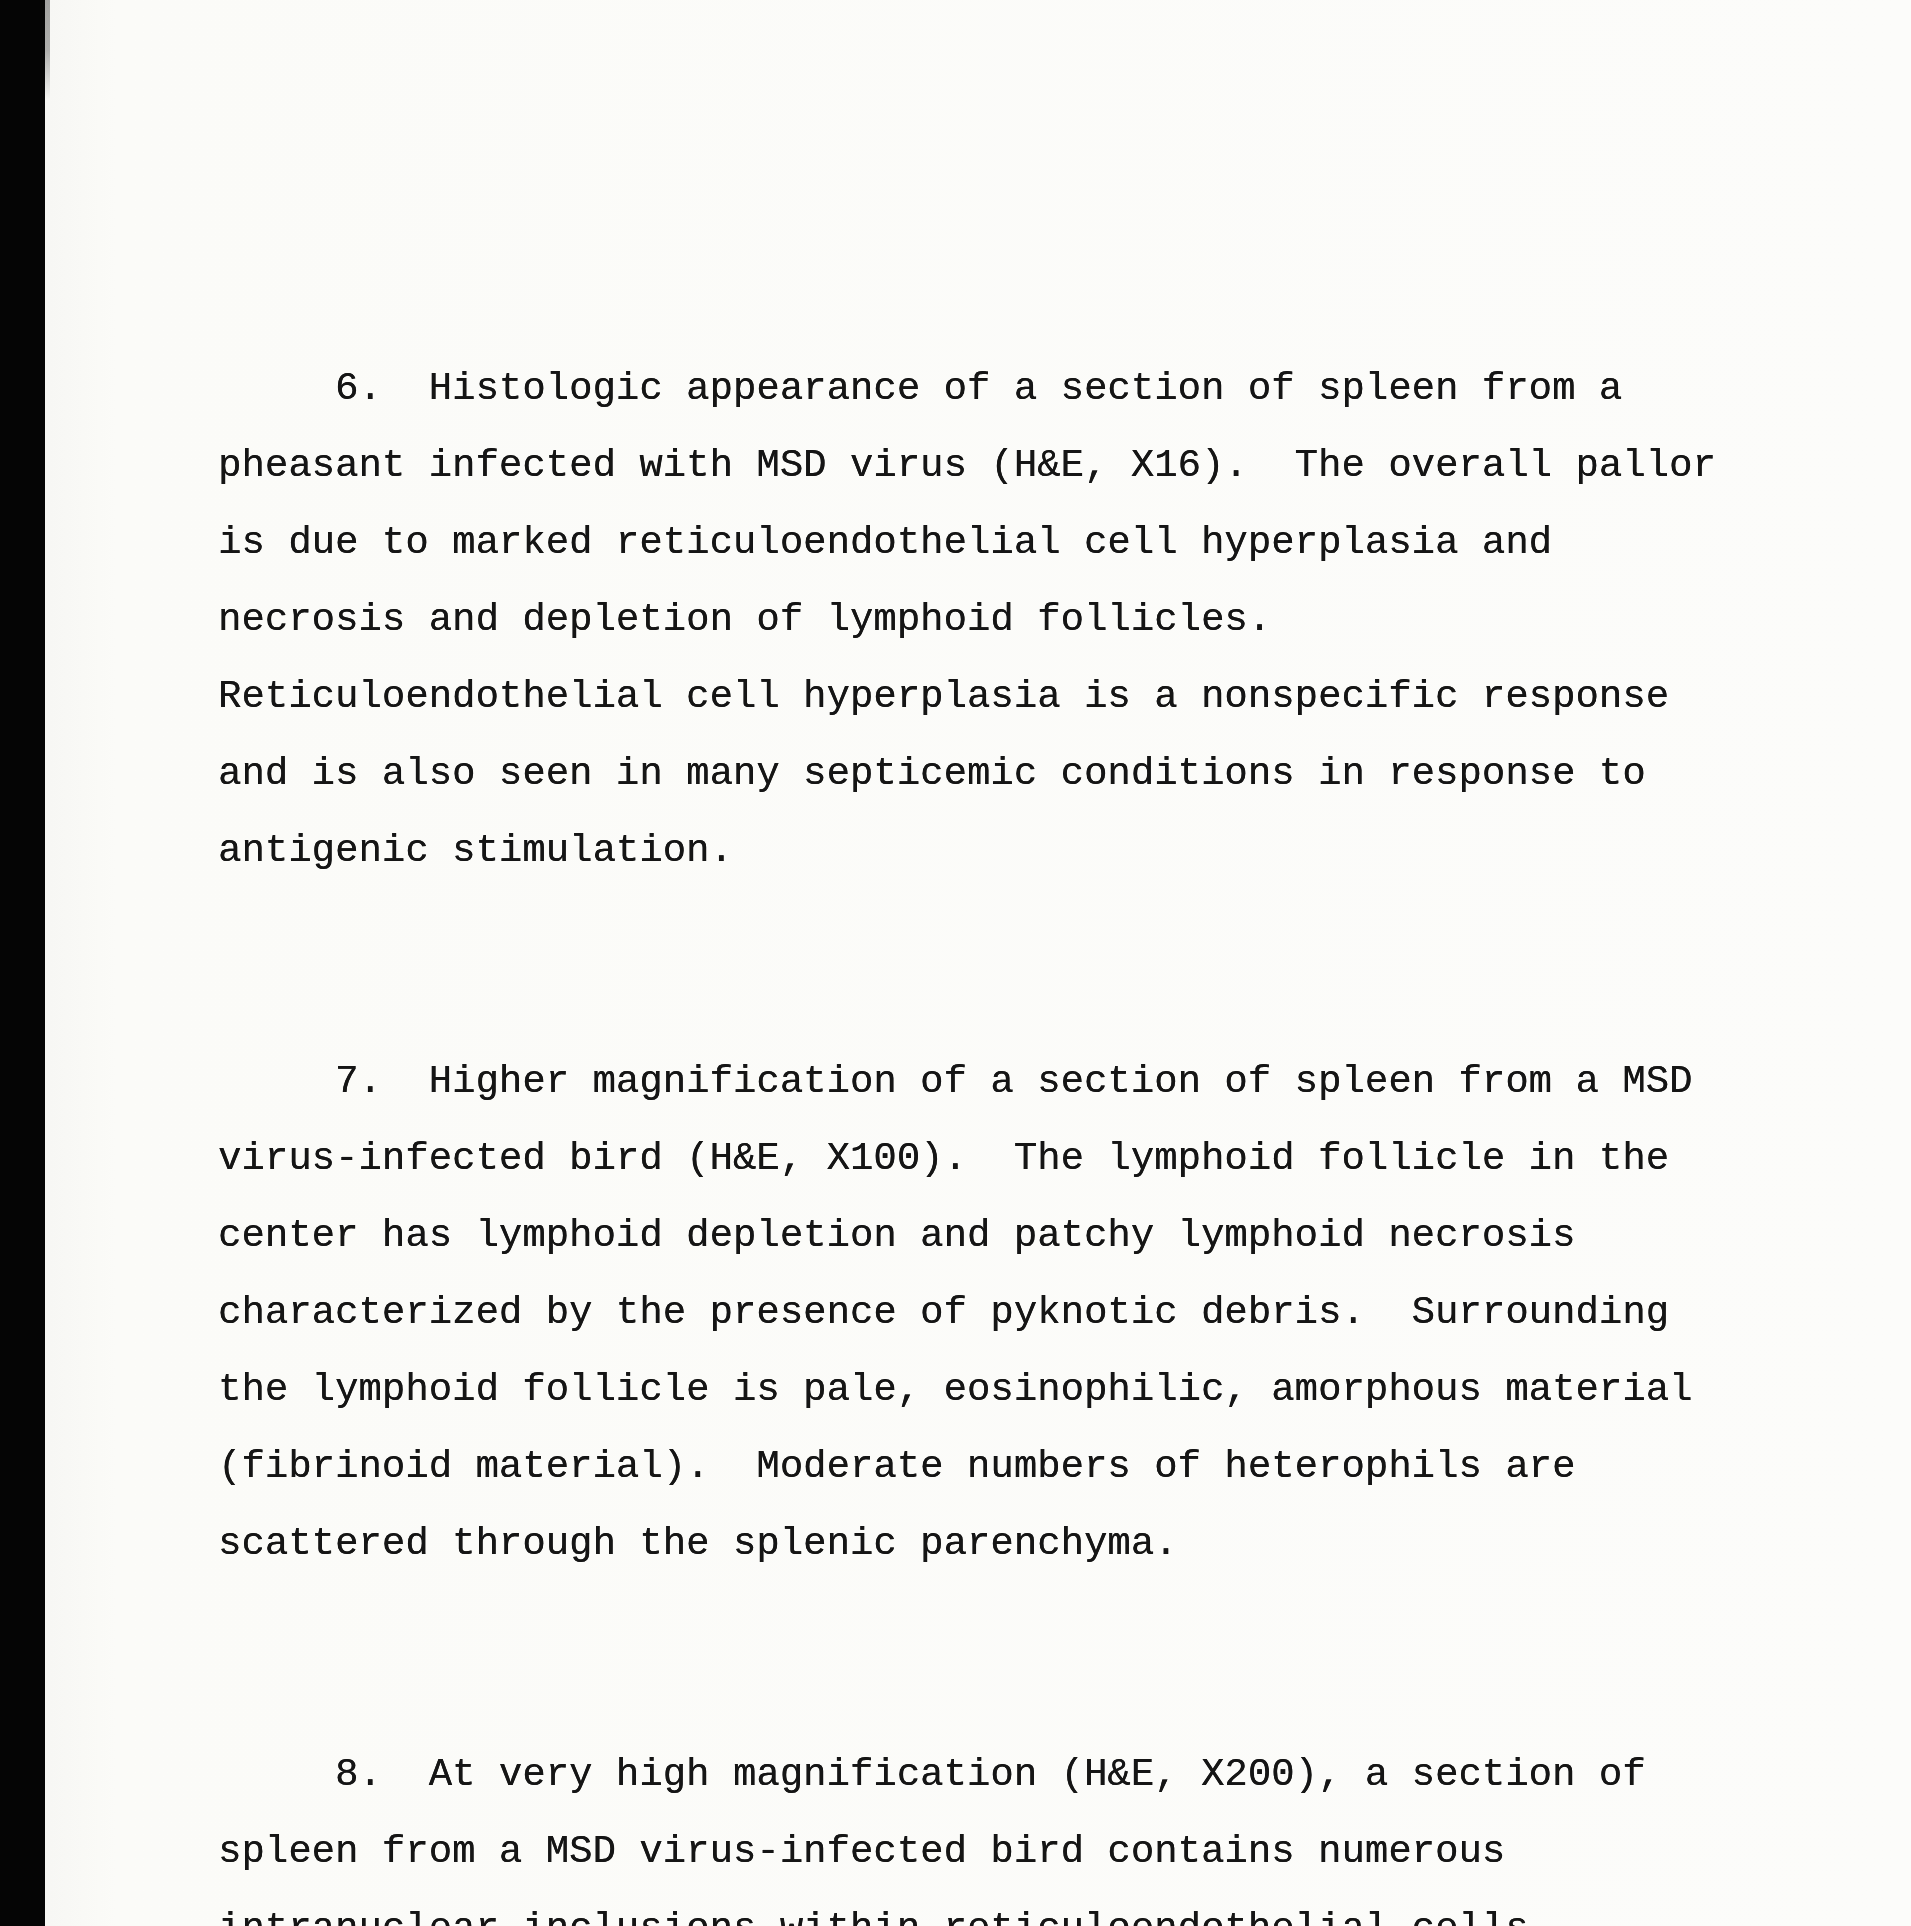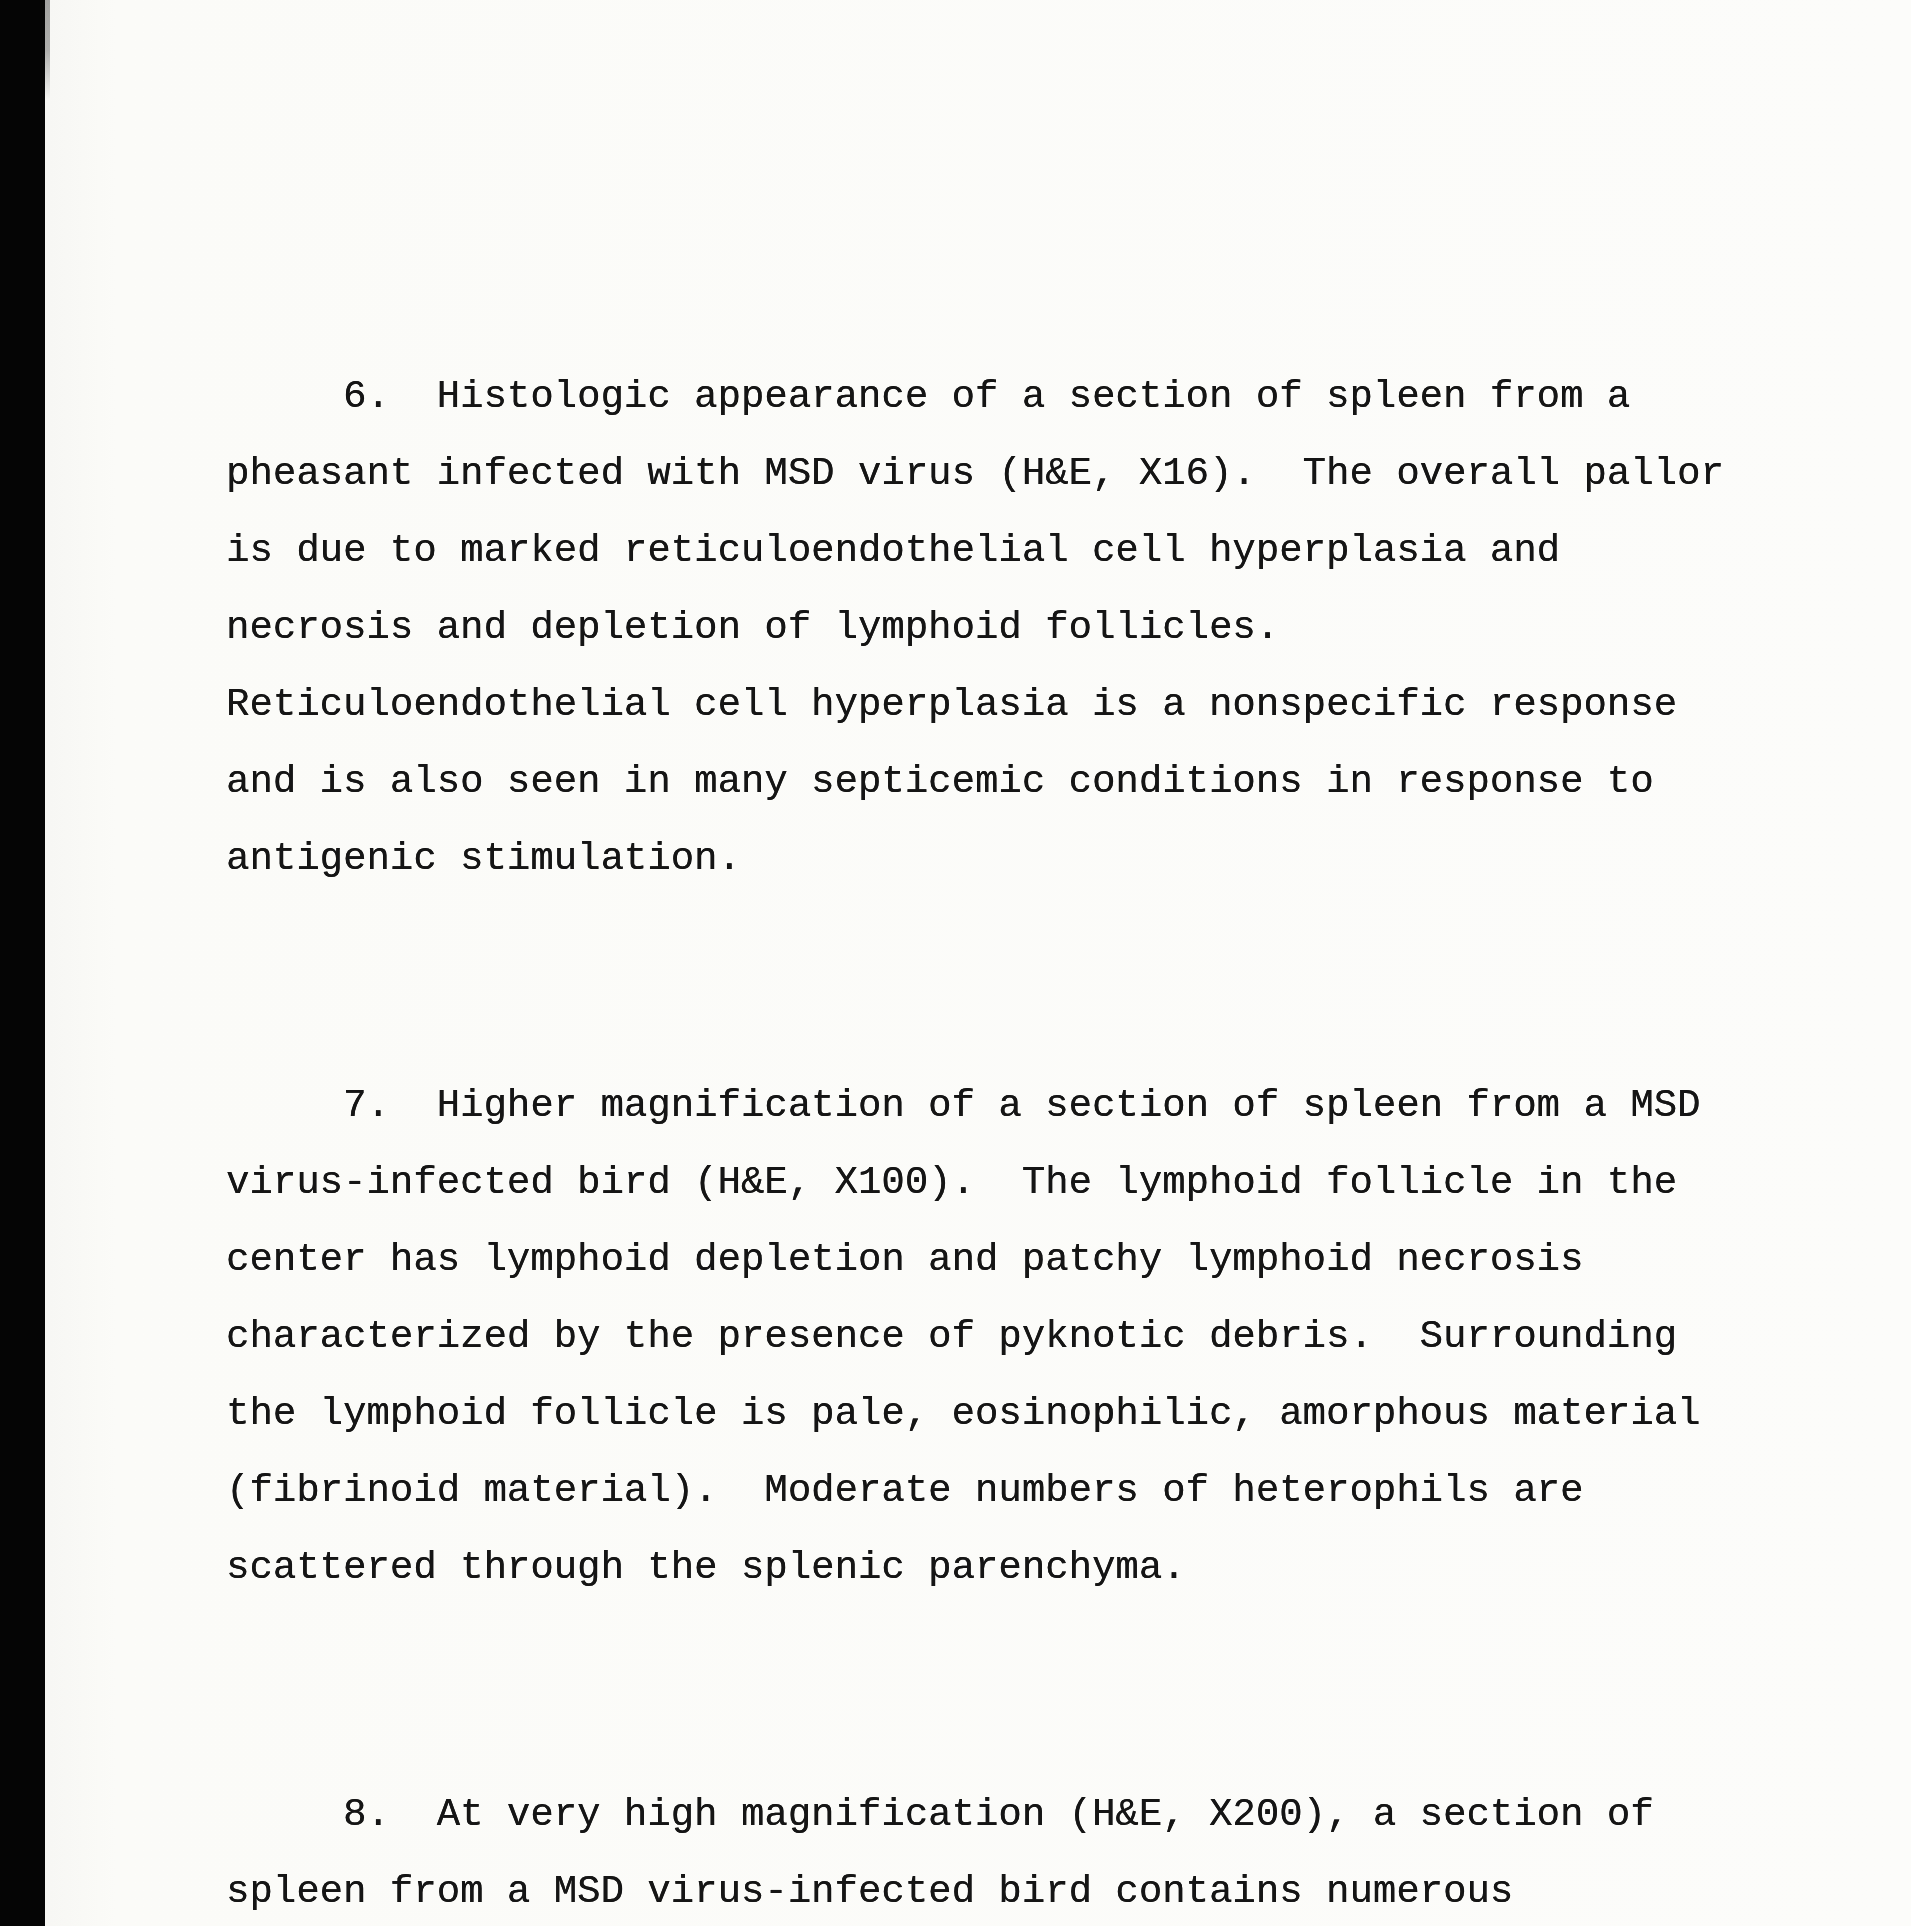--- a/index.html
+++ b/index.html
@@ -42,21 +42,21 @@
     left: 218px;
     top: 197px;
     width: 1533px;
     color: #151515;
     font-size: 39px;
     line-height: 77px;
     white-space: pre;
     text-shadow: 0.2px 0 0 currentColor;
   }
   .paragraph {
-    margin: 8px;
+    margin: 0;
     padding: 0;
   }
 </style>
 </head>
 <body>
 
 <div class="page">
 
   <div class="scan-edge"></div>
   <div class="scan-edge-notch"></div>

